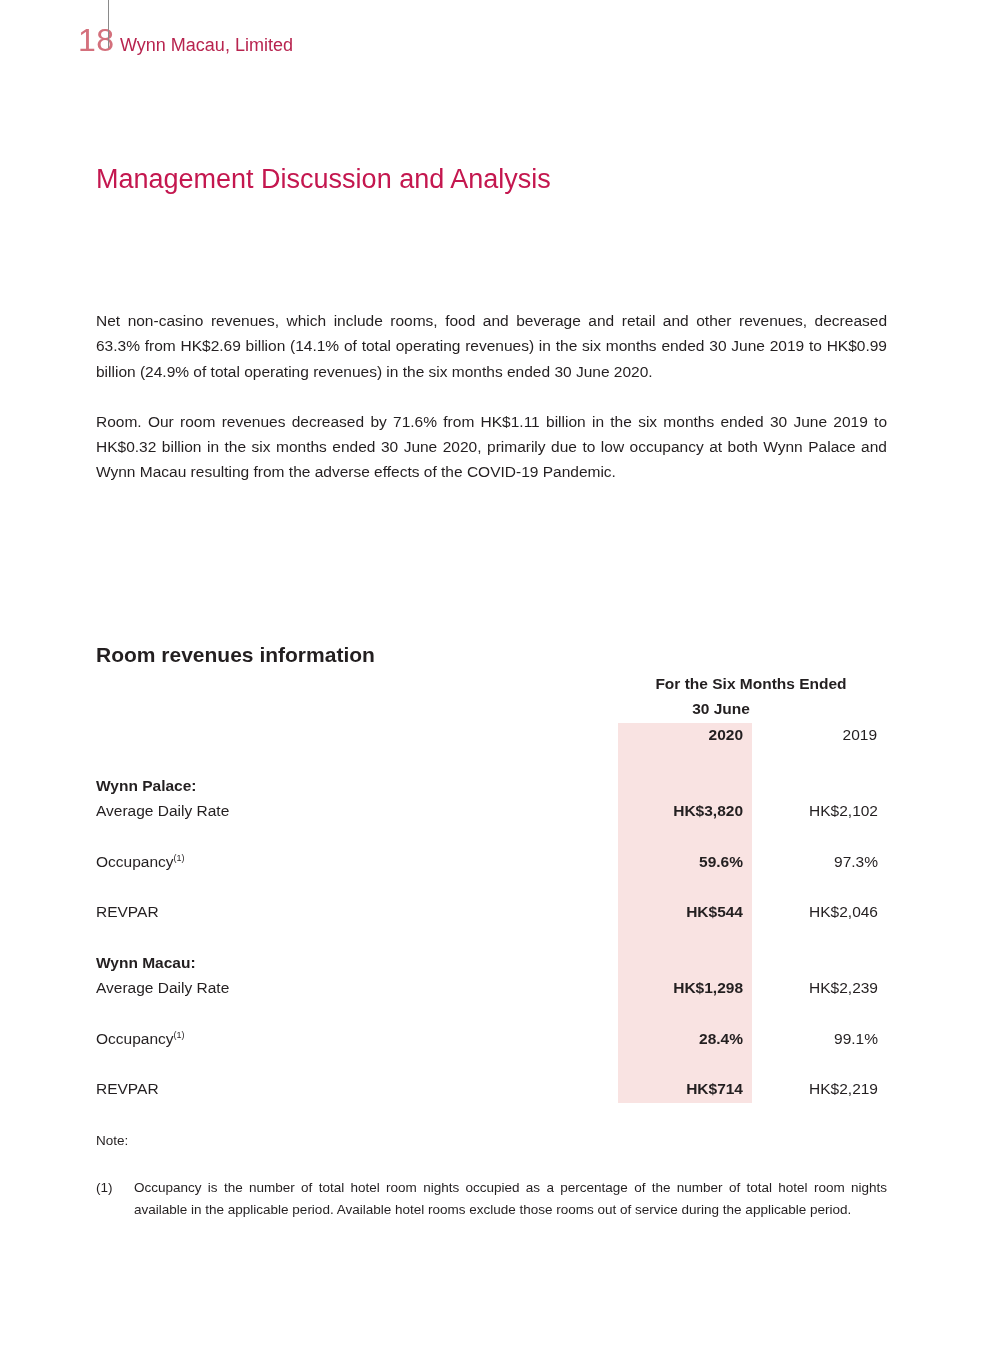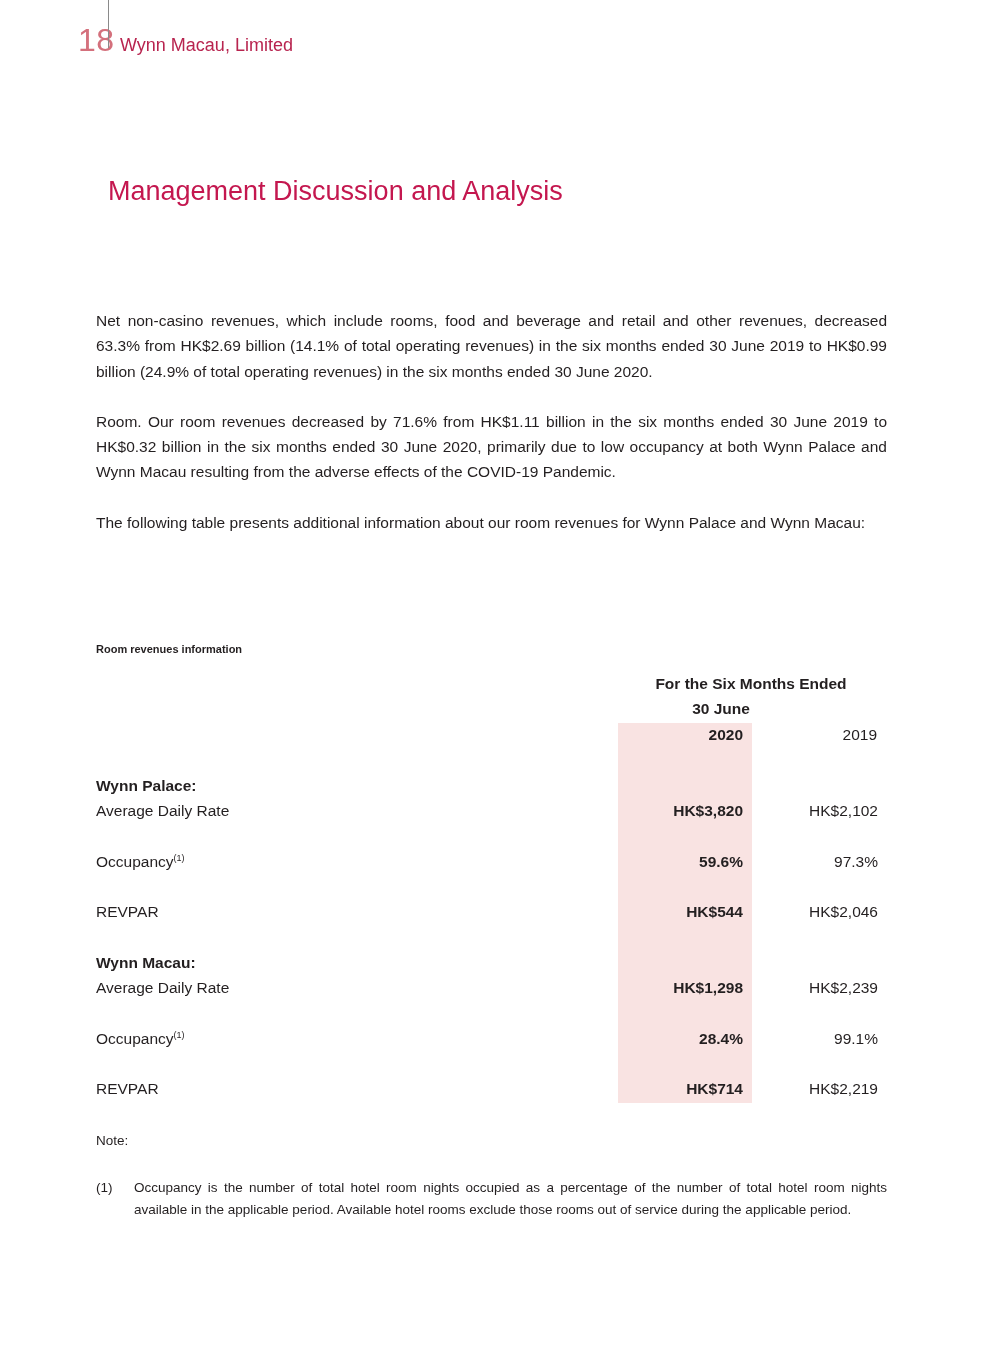--- a/index.html
+++ b/index.html
@@ -39,21 +39,21 @@
       top: 35px;
       font-size: 18px;
       color: #b8244f;
     }
     .page-title {
       position: absolute;
       left: 96px;
       top: 164px;
       font-size: 27px;
       color: #c4174f;
-      margin: 12px;
+      margin: 0;
       font-weight: normal;
     }
     .content {
       position: absolute;
       left: 96px;
       top: 308px;
       width: 791px;
     }
     .section-heading {
       font-size: 15.5px;
@@ -72,21 +72,21 @@
       text-align-last: left;
     }
     .gap { height: 25px; }
     .run-in {
       font-size: 15.5px;
     }
     .table-title {
       position: absolute;
       left: 96px;
       top: 643px;
-      font-size: 11px;
+      font-size: 21px;
       font-weight: bold;
     }
     .shade {
       position: absolute;
       left: 618px;
       top: 723px;
       width: 134px;
       height: 380px;
       background: #f9e3e2;
     }
@@ -183,21 +183,20 @@
 <div class="header-divider"></div>
 <div class="company-name">Wynn Macau, Limited</div>
 
 <h1 class="page-title">Management Discussion and Analysis</h1>
 
 <div class="content">
   <p class="body">Net non-casino revenues, which include rooms, food and beverage and retail and other revenues, decreased 63.3% from HK$2.69 billion (14.1% of total operating revenues) in the six months ended 30 June 2019 to HK$0.99 billion (24.9% of total operating revenues) in the six months ended 30 June 2020.</p>
   <div class="gap"></div>
   <p class="body"><span class="run-in">Room.</span><span> Our room revenues decreased by 71.6% from HK$1.11 billion in the six months ended 30 June 2019 to HK$0.32 billion in the six months ended 30 June 2020, primarily due to low occupancy at both Wynn Palace and Wynn Macau resulting from the adverse effects of the COVID-19 Pandemic.</span></p>
   <div class="gap"></div>
-  <p class="body">The following table presents additional information about our room revenues for Wynn Palace and Wynn Macau:</p>
 </div>
 
 <div class="table-title">Room revenues information</div>
 <div class="shade"></div>
 <div class="col-header-1">For the Six Months Ended</div>
 <div class="col-header-2">30 June</div>
 <div class="year-2020">2020</div>
 <div class="year-2019">2019</div>
 
 <div class="row" style="top:777px;">

